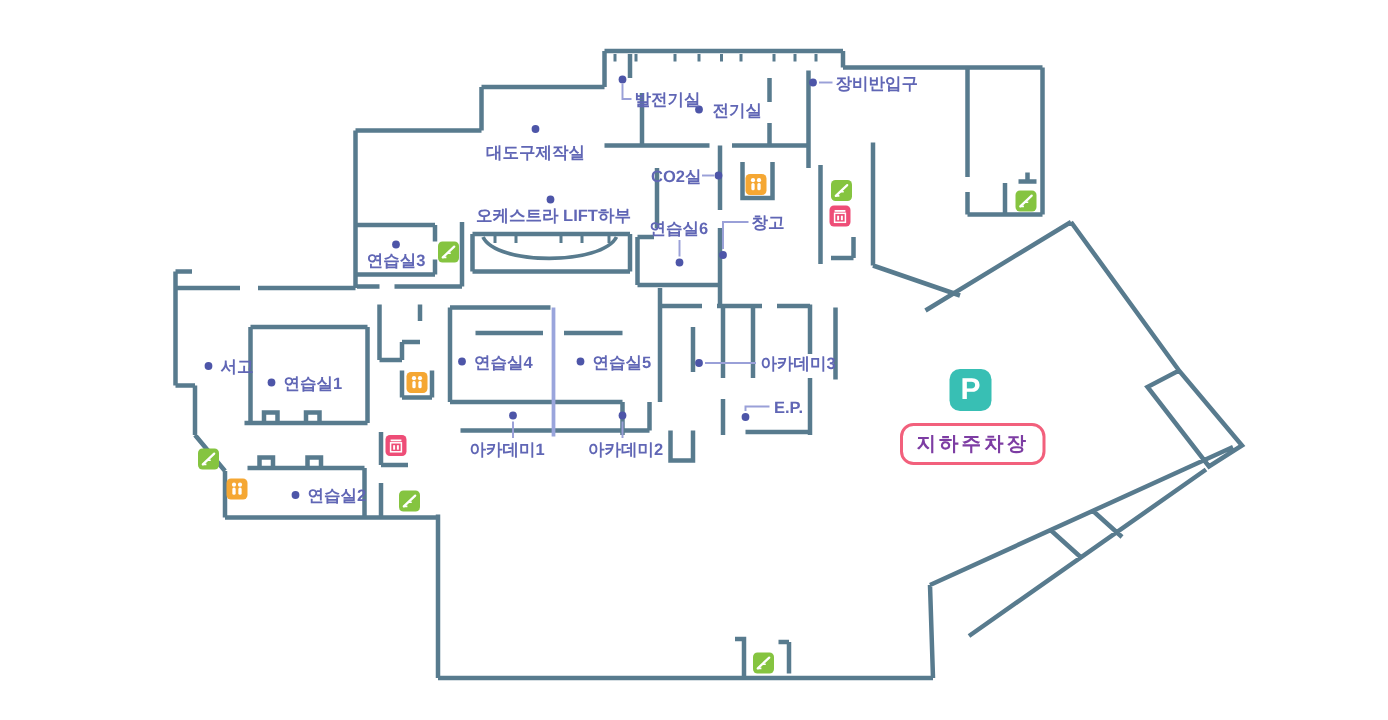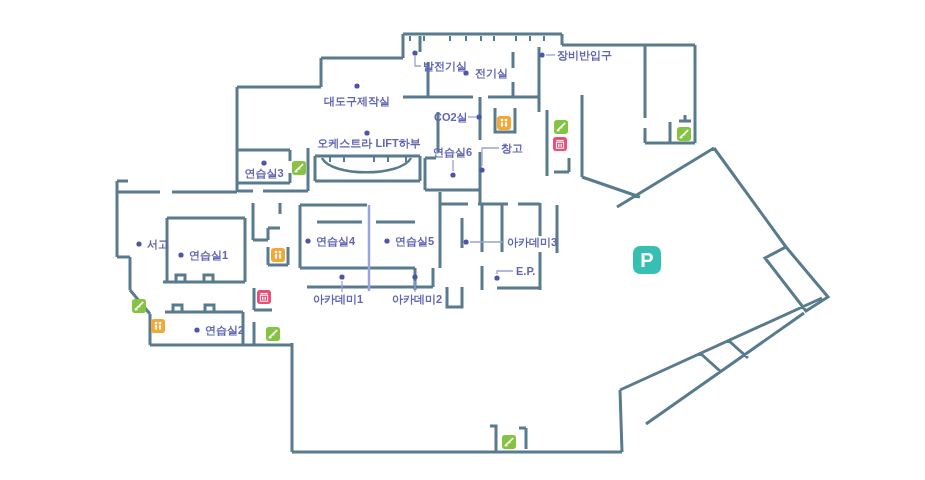--- a/index.html
+++ b/index.html
@@ -154,13 +154,14 @@
         <text x="316" y="245" text-anchor="start" fill="#6066b5">연습실4</text>
         <text x="395" y="245" text-anchor="start" fill="#6066b5">연습실5</text>
         <text x="507" y="246" text-anchor="start" fill="#6066b5">아카데미3</text>
         <text x="516" y="275" text-anchor="start" fill="#6066b5">E.P.</text>
         <text x="338" y="303" text-anchor="middle" fill="#6066b5">아카데미1</text>
         <text x="417" y="303" text-anchor="middle" fill="#6066b5">아카데미2</text>
       </g>
   </svg>
 
   <div class="p-icon">P</div>
+  <div class="p-badge">지하주차장</div>
 </div>
 
 </body></html>

